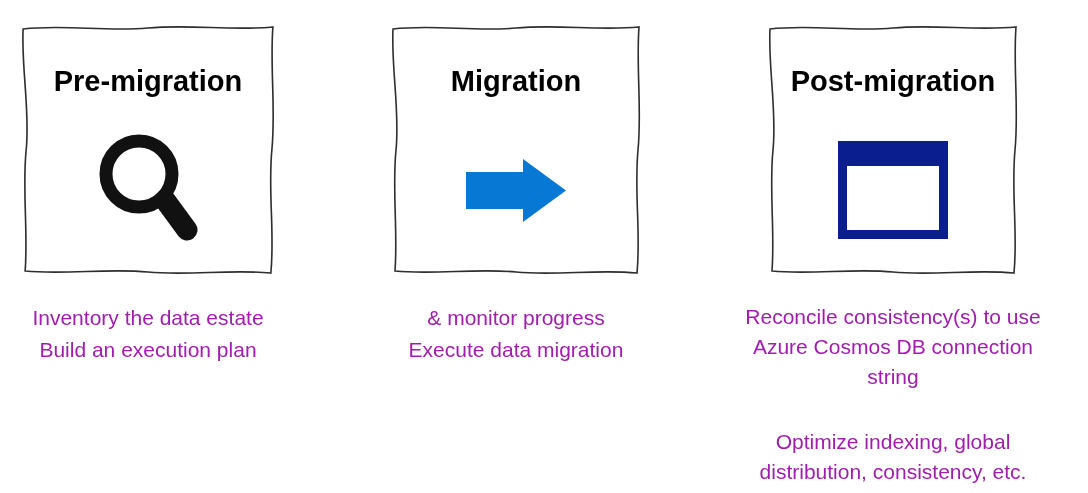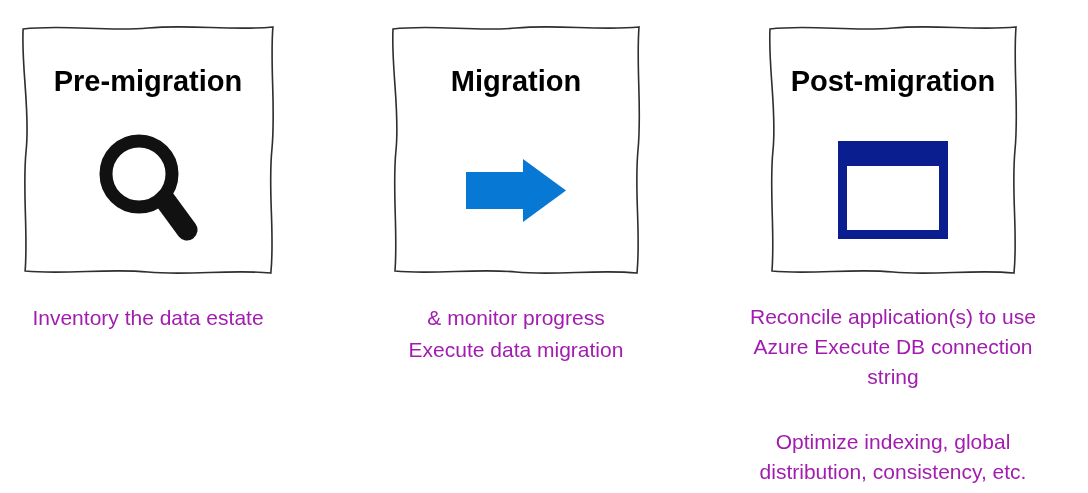--- a/index.html
+++ b/index.html
@@ -85,20 +85,21 @@
       <div class="stage-title">Pre-migration</div>
       <div class="icon-area">
         <svg width="104" height="114" viewBox="0 0 104 114">
           <circle cx="43" cy="41" r="33" fill="none" stroke-width="13" stroke="#111111"></circle>
           <line x1="69" y1="67" x2="91" y2="97" stroke-width="21" stroke-linecap="round" stroke="#111111"></line>
         </svg>
       </div>
     </div>
     <div class="caption">
       <div class="line">Inventory the data estate</div>
+      <div class="line">Build an execution plan</div>
     </div>
   </div>
 
   <div class="col col-2">
     <div class="box">
       <svg class="sketch-border" viewBox="0 0 262 262" preserveAspectRatio="none" fill="none">
         <path stroke-width="1.6" fill="none" d="M8,10 C48,5 90,13 131,9 C172,5 214,12 254,8
                  C251,48 257,90 253,131 C249,172 256,214 252,254
                  C212,250 170,257 131,253 C92,249 48,256 10,252
                  C13,212 7,170 11,131 C15,92 6,48 8,10 Z" stroke="#2e2e2e"></path>
@@ -126,21 +127,21 @@
       </svg>
       <div class="stage-title">Post-migration</div>
       <div class="icon-area">
         <svg width="110" height="98" viewBox="0 0 110 98">
           <rect x="0" y="0" width="110" height="98" fill="#0a1e8f"></rect>
           <rect x="9" y="25" width="92" height="64" fill="#ffffff"></rect>
         </svg>
       </div>
     </div>
     <div class="caption">
-      <div class="line">Reconcile application(s) to use</div>
-      <div class="line">Azure Execute DB connection</div>
+      <div class="line">Reconcile consistency(s) to use</div>
+      <div class="line">Azure Cosmos DB connection</div>
       <div class="line">string</div>
       <div class="line para-gap">Optimize indexing, global</div>
       <div class="line">distribution, consistency, etc.</div>
     </div>
   </div>
 
 </div>
 
 </body></html>

